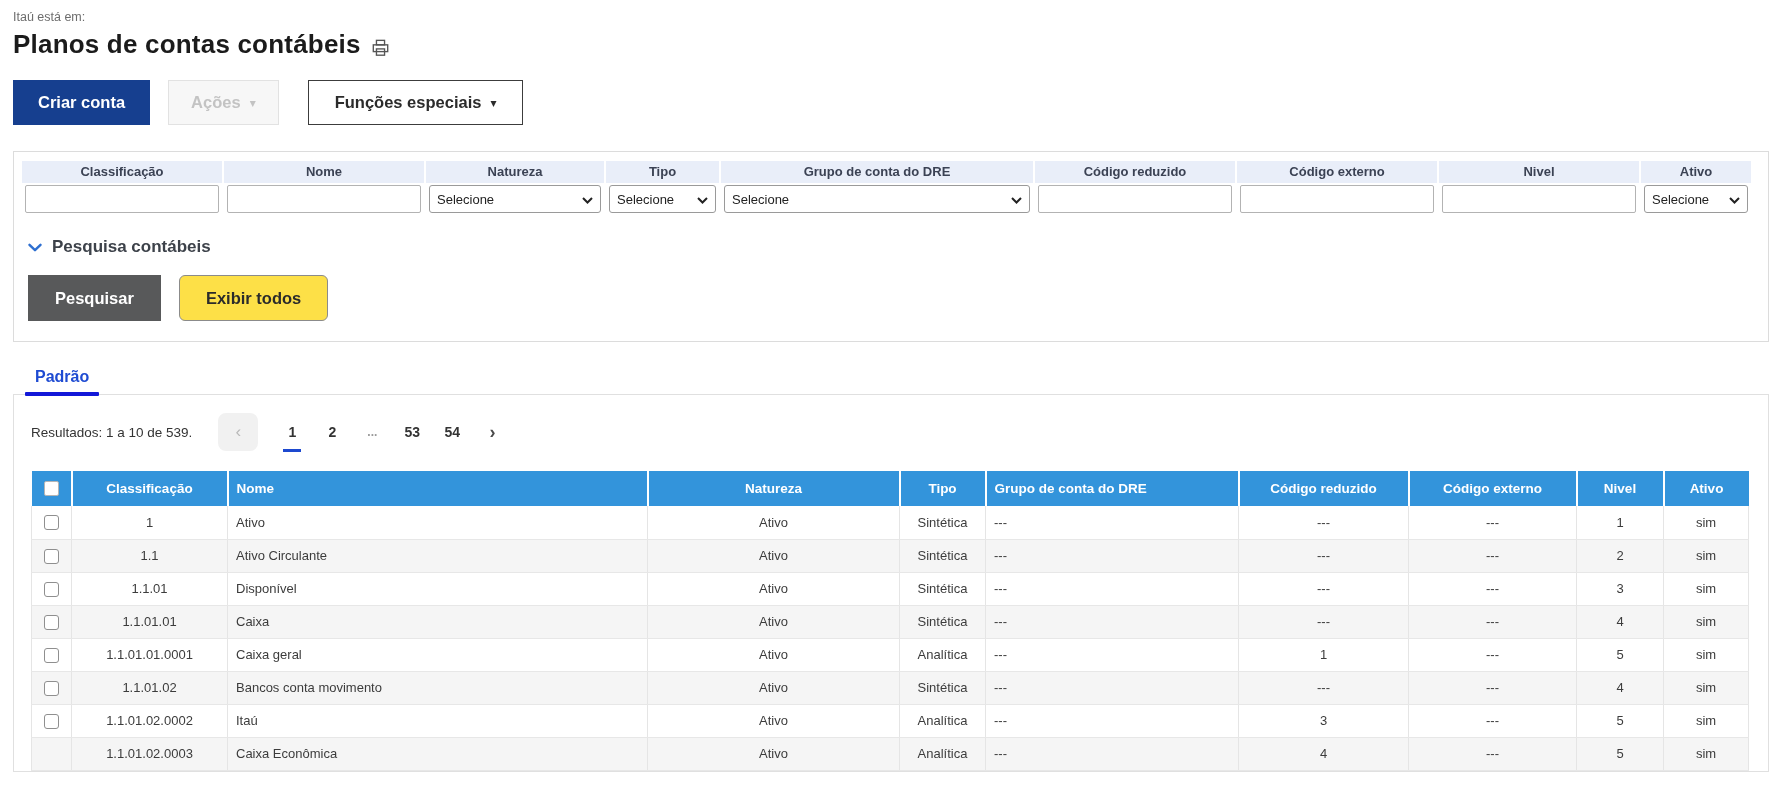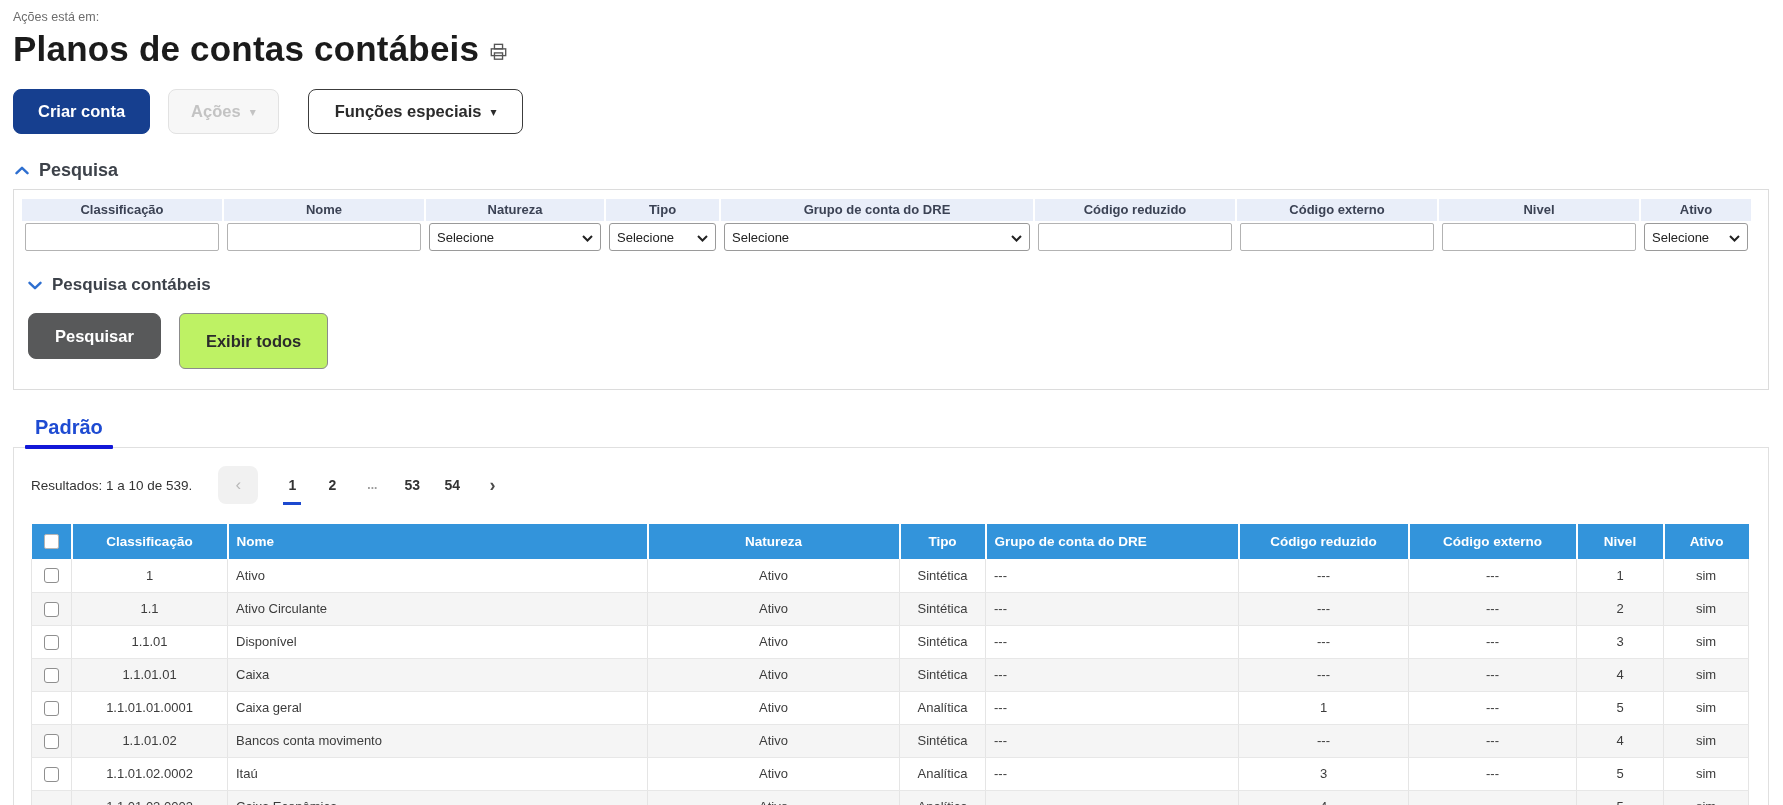--- a/index.html
+++ b/index.html
@@ -2,26 +2,26 @@
 <html><head>
 <meta charset="utf-8">
 <style>
   * { box-sizing: border-box; margin: 0; padding: 0; }
   html, body { width: 1783px; height: 805px; overflow: hidden; background: #ffffff;
     font-family: "Liberation Sans", "DejaVu Sans", sans-serif; color: #333; }
   .page { padding: 10px 13px 0 13px; }
 
   .breadcrumb { font-size: 12.5px; color: #6d6d6d; margin-bottom: 5px; }
   .title-row { display: flex; align-items: center; gap: 10px; margin-bottom: 20px; }
-  .title-row h1 { font-size: 35px; font-weight: 700; color: #1b1b1b; letter-spacing: .2px; }
+  .title-row h1 { font-size: 26px; font-weight: 700; color: #1b1b1b; letter-spacing: .2px; }
   .print-btn { display: inline-flex; align-items: center; cursor: pointer; margin-top: 6px; }
 
   .toolbar { display: flex; gap: 18px; margin-bottom: 26px; }
   .btn { font-family: inherit; font-size: 16.5px; font-weight: 700; height: 45px;
-         border-radius: 8px; cursor: pointer; display: inline-flex; align-items: center;
+         border-radius: 0; cursor: pointer; display: inline-flex; align-items: center;
          justify-content: center; gap: 9px; }
   .btn-primary { background: #163f8f; color: #fff; border: 1px solid #163f8f; padding: 0 24px; }
   .btn-disabled { background: #f7f7f7; color: #c3c3c3; border: 1px solid #e2e2e2; padding: 0 22px; cursor: default; }
   .btn-outline { background: #fff; color: #2b2b2b; border: 1px solid #3c3c3c; padding: 0 26px; margin-left: 11px; }
   .caret { font-size: 12px; line-height: 1; }
   .btn-disabled .caret { color: #c3c3c3; }
 
   .section-header { display: flex; align-items: center; gap: 10px; font-size: 18px;
     font-weight: 700; color: #3d424a; cursor: pointer; margin: 0 0 8px 2px; }
   .chev { color: #2e6fd0; display: inline-flex; }
@@ -33,24 +33,24 @@
     text-align: center; height: 22px; line-height: 22px; white-space: nowrap; overflow: hidden; }
   .field-control { margin: 2px 3px 0 3px; position: relative; }
   .field-control input { width: 100%; height: 28px; border: 1px solid #b3b3b3; border-radius: 2px;
     font-family: inherit; font-size: 13px; padding: 0 6px; background: #fff; }
   .select-box { width: 100%; height: 28px; border: 1px solid #9a9a9a; border-radius: 3px;
     background: #fff; display: flex; align-items: center; justify-content: space-between;
     padding: 0 7px; font-size: 13px; color: #222; cursor: pointer; }
   .adv { margin: 24px 0 0 6px; font-size: 17px; }
   .search-actions { display: flex; gap: 18px; margin: 18px 0 4px 6px; }
   .btn-dark { background: #58595a; color: #fff; border: 1px solid #58595a; padding: 0 26px; height: 46px; }
-  .btn-light { background: #bef264; color: #2b2b2b; border: 1px solid #8b8b8b; border-radius: 6px; padding: 0 26px; height: 56px; }
+  .btn-light { background: #fde047; color: #2b2b2b; border: 1px solid #8b8b8b; border-radius: 6px; padding: 0 26px; height: 46px; }
 
   .tabs { margin-top: 26px; border-bottom: 1px solid #e0e0e0; width: 1756px; display: flex; }
-  .tab { margin-left: 22px; padding-bottom: 8px; font-size: 20px; font-weight: 700;
+  .tab { margin-left: 22px; padding-bottom: 8px; font-size: 16px; font-weight: 700;
     color: #1e4bd2; cursor: pointer; position: relative; }
   .tab.active::after { content: ""; position: absolute; left: -10px; right: -10px; bottom: -2px;
     height: 4px; background: #1218d8; border-radius: 1px; }
 
   .results-panel { border: 1px solid #e0e0e0; border-top: none; width: 1756px; padding: 18px 17px 0 17px; }
   .pagination-row { display: flex; align-items: center; margin-bottom: 20px; }
   .results-summary { font-size: 13.5px; color: #333; margin-right: 26px; }
   .page-prev { width: 40px; height: 38px; background: #f1f1f1; border: none; border-radius: 8px;
     color: #b8b8b8; font-size: 17px; cursor: default; margin-right: 14px; font-family: inherit; }
   .page-list { display: flex; align-items: center; }
@@ -78,21 +78,21 @@
     border: 1.5px solid #8f8f8f; border-radius: 3px; background: #fff; cursor: pointer;
     vertical-align: middle; display: inline-block; }
   thead input[type="checkbox"] { border-color: #b5b5b5; border-radius: 2px; }
   .cb-cell { text-align: center; }
 </style>
 </head>
 <body>
 
 <div class="page">
 
-  <div class="breadcrumb">Ações está em:</div>
+  <div class="breadcrumb">Itaú está em:</div>
 
   <div class="title-row">
     <h1>Planos de contas contábeis</h1>
     <span class="print-btn">
       <svg width="19" height="18" viewBox="0 0 20 20" fill="none" stroke="#555" stroke-width="1.5">
         <rect x="5.5" y="1.5" width="9" height="5"></rect>
         <rect x="2" y="6.5" width="16" height="7.5"></rect>
         <rect x="5.5" y="11" width="9" height="7"></rect>
       </svg>
     </span>
@@ -103,28 +103,20 @@
     <button class="btn btn-disabled">
       <span>Ações</span>
       <span class="caret">▾</span>
     </button>
     <button class="btn btn-outline">
       <span>Funções especiais</span>
       <span class="caret">▾</span>
     </button>
   </div>
 
-  <div class="section-header">
-    <span class="chev">
-      <svg width="14" height="9" viewBox="0 0 14 9" fill="none" stroke="#2e6fd0" stroke-width="2.4" stroke-linecap="round" stroke-linejoin="round">
-          <path d="M1.5 7.2 L7 1.8 L12.5 7.2"></path>
-        </svg>
-    </span>
-    <span>Pesquisa</span>
-  </div>
 
   <div class="search-panel">
     <div class="fields" id="search-fields">
         <div class="field-col" style="width: 200px;">
           <div class="field-label">Classificação</div>
           <div class="field-control"><input type="text" style=""></div>
         </div>
         <div class="field-col" style="width: 200px;">
           <div class="field-label">Nome</div>
           <div class="field-control"><input type="text" style=""></div>

